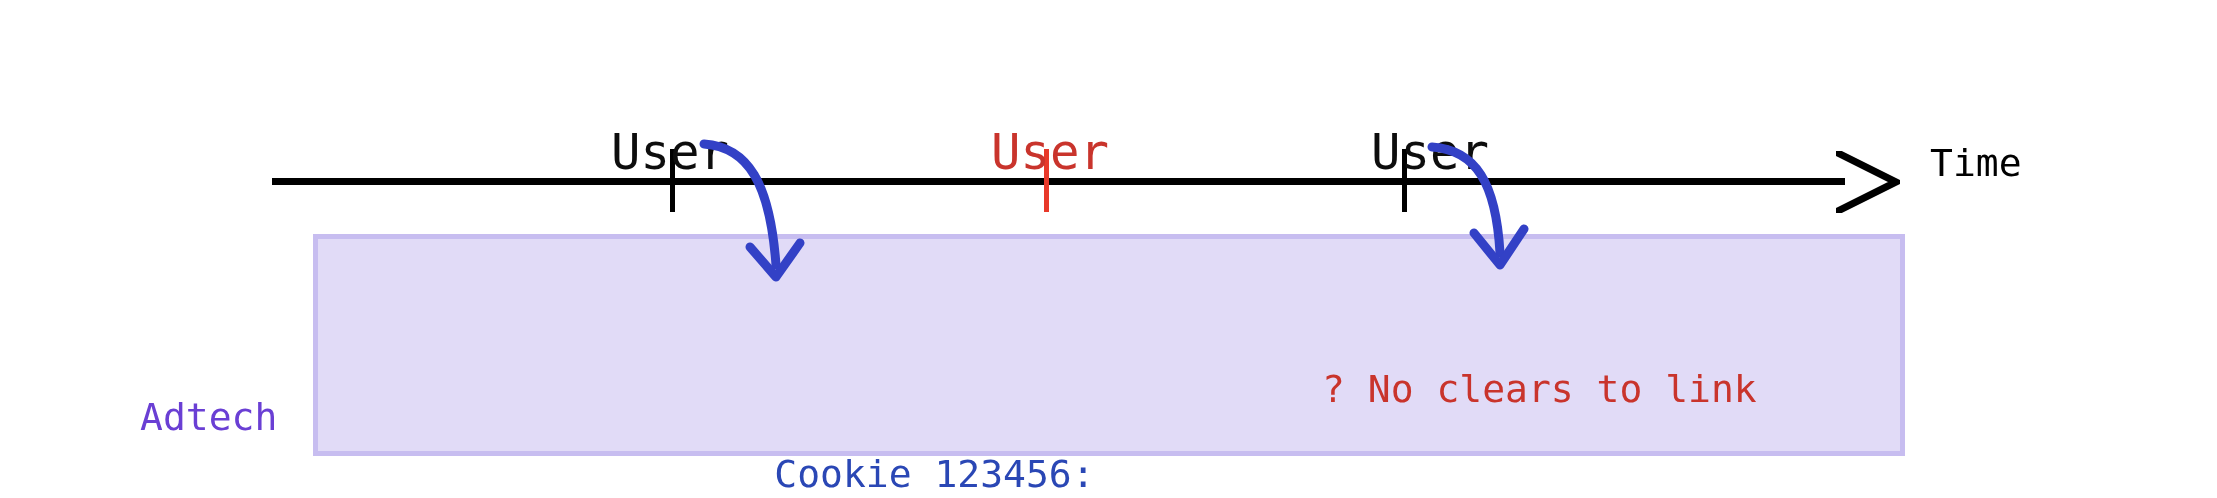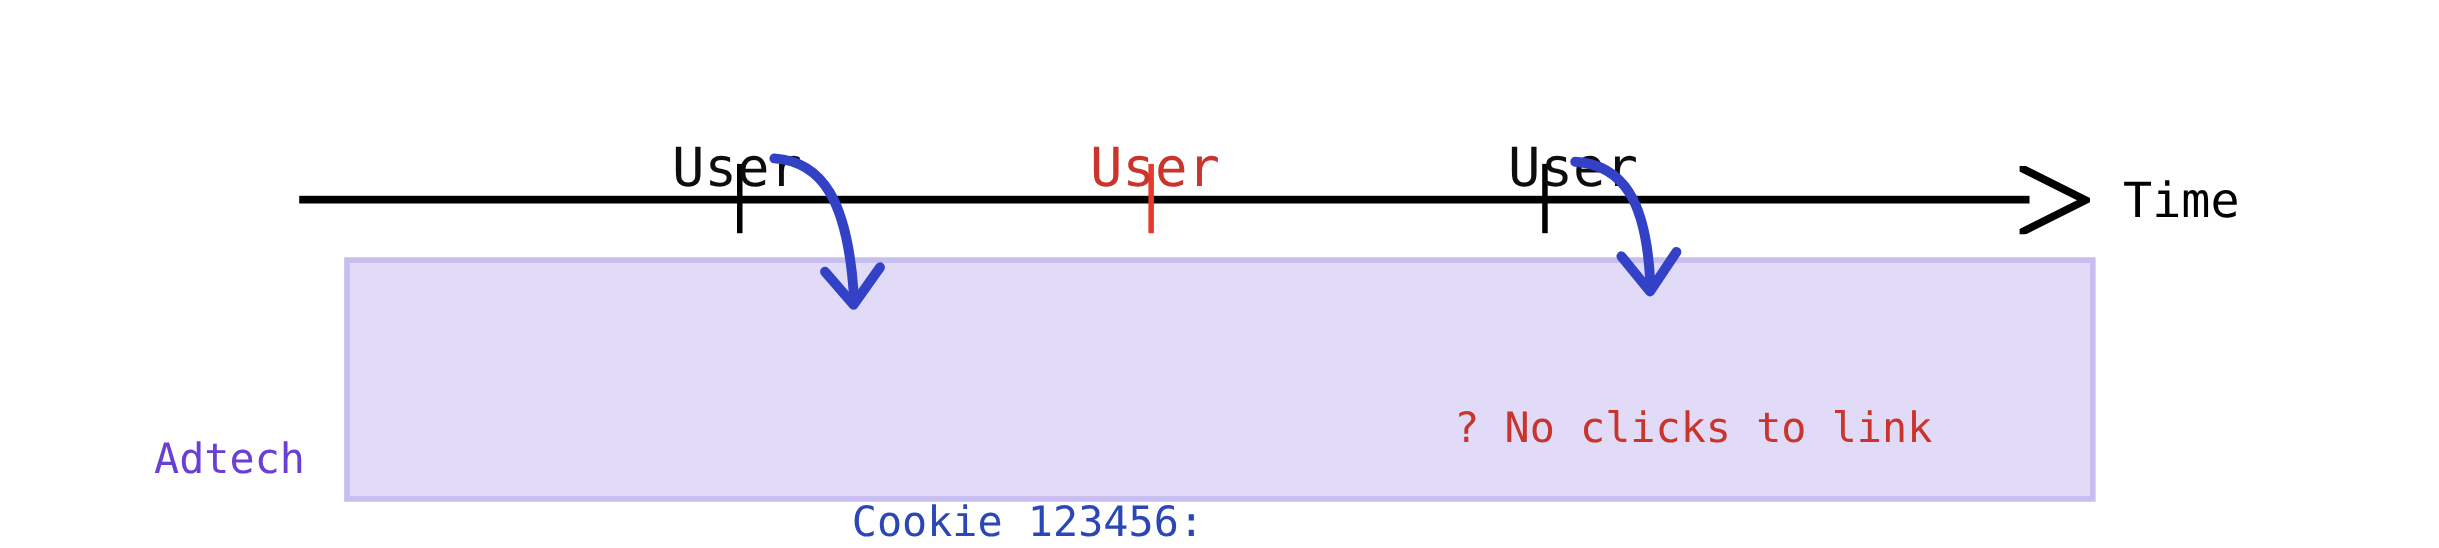--- a/index.html
+++ b/index.html
@@ -30,22 +30,22 @@
   .axis-arrowhead {
     position: absolute;
     left: 1836px;
     top: 151px;
     width: 64px;
     height: 62px;
   }
   .time-label {
     position: absolute;
     left: 1930px;
-    top: 157px;
-    font-size: 44px;
+    top: 141px;
+    font-size: 38px;
     color: #000000;
     letter-spacing: 0px;
     white-space: nowrap;
   }
 
   .tick {
     position: absolute;
     width: 5px;
     top: 149px;
     height: 63px;
@@ -147,21 +147,21 @@
   </div>
 
   <div class="log-block blue" style="left:637px; top:317px;">
     <div>
       <span>Cookie 123456:</span><span class="bold-seg"></span>
     </div>
     
   </div>
 
   <div class="log-block red" style="left:1322px; top:277px;">
-    <div>? No clicks to link</div>
+    <div>? No clears to link</div>
     
     
     
   </div>
 
   <div class="curve-arrow" style="left:690px; top:125px; width:150px; height:170px;">
     <svg width="150" height="170" viewBox="0 0 150 170">
       <path d="M14 19 C 58 22, 80 58, 86 140" fill="none" stroke="#3341c6" stroke-width="9" stroke-linecap="round"></path>
       <path d="M60 122 L86 152 L110 118" fill="none" stroke="#3341c6" stroke-width="9" stroke-linecap="round" stroke-linejoin="round"></path>
     </svg>

